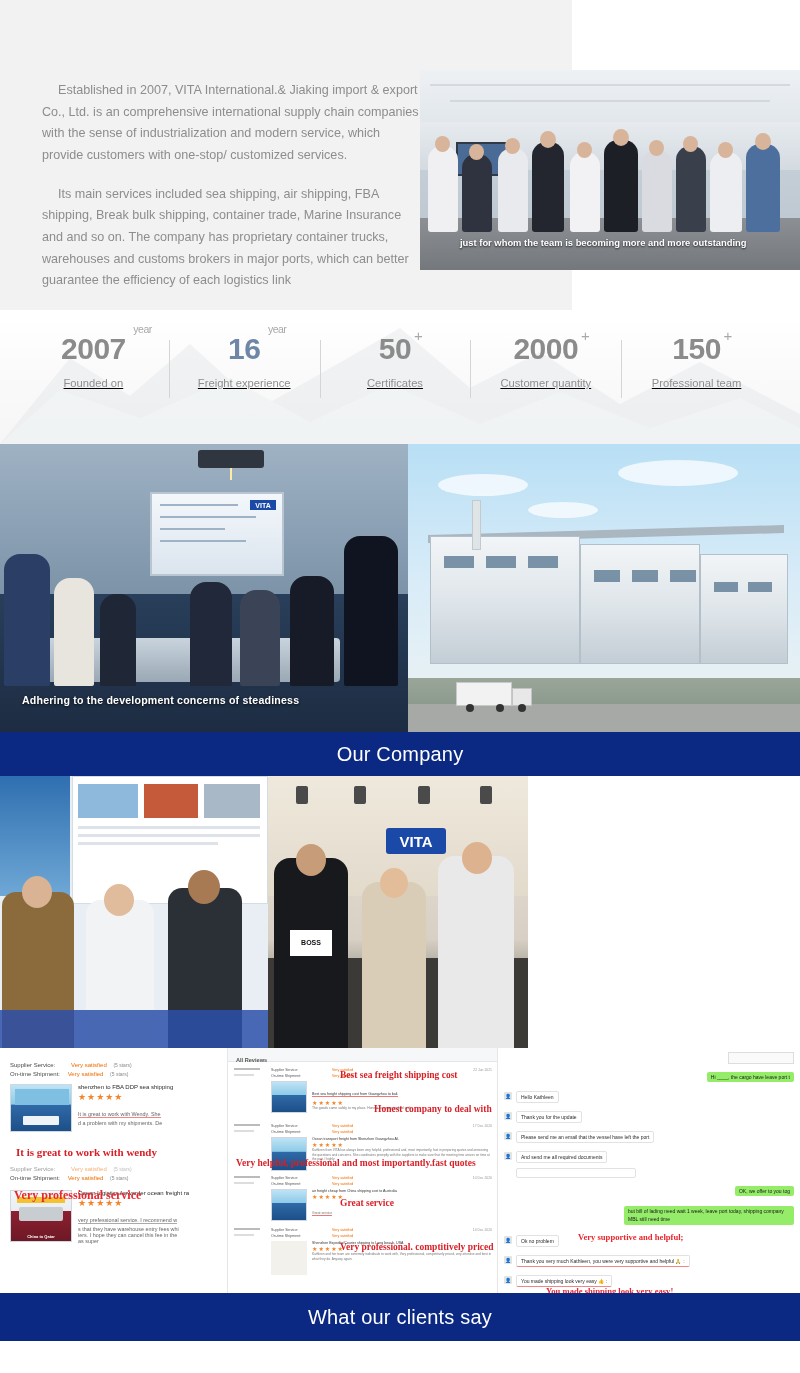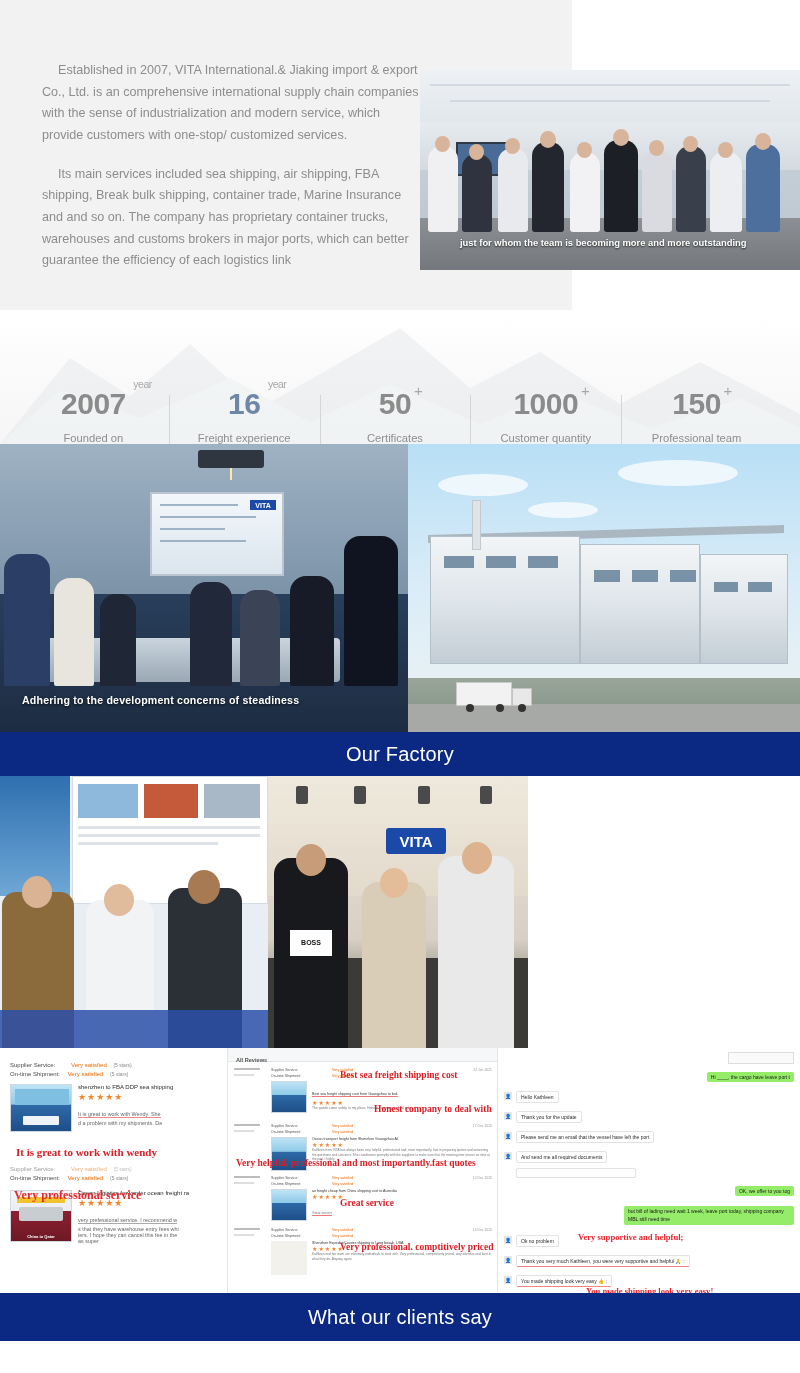--- a/index.html
+++ b/index.html
@@ -19,21 +19,21 @@
   .intro-bg-left {
     position: absolute; left: 0; top: 0; width: 572px; height: 310px;
     background: #f2f2f2;
   }
   .intro-inner { position: relative; padding: 44px 0 0 42px; width: 420px; }
   .intro-title {
     font-size: 19.5px; color: #6c6c6c; font-weight: 400;
     letter-spacing: .2px; white-space: nowrap;
   }
   .intro-p {
-    margin-top: 16px; font-size: 12.6px; line-height: 1.72;
+    margin-top: 36px; font-size: 12.6px; line-height: 1.72;
     color: #8d8d8d; text-indent: 16px; width: 378px;
   }
   .intro-p.second { margin-top: 17px; }
 
   .team-photo {
     position: absolute; left: 420px; top: 70px; width: 380px; height: 200px;
     overflow: hidden;
     background: linear-gradient(#cfd8e0 0%, #b9c4ce 100%);
   }
   .tp-ceiling {
@@ -67,21 +67,21 @@
 
   
   .stats {
     position: relative; width: 800px; height: 126px;
     background: linear-gradient(#ffffff 0%, #fafafa 45%, #f6f6f6 100%);
     overflow: hidden;
   }
   .mountain { position: absolute; left:0; top:0; width:800px; height:126px; opacity:.55; }
   .stats-row {
     position: relative; display: flex; height: 100%;
-    align-items: flex-end; padding: 8px 28px 0 18px;
+    align-items: flex-start; padding: 8px 28px 0 18px; text-decoration: underline;
   }
   .stat {
     flex: 1; position: relative; text-align: center;
     padding-top: 8px;
   }
   .stat + .stat::before {
     content: ""; position: absolute; left: 0; top: 14px;
     width: 1px; height: 58px; background: #d5d5d5;
   }
   .stat-num {
@@ -268,21 +268,21 @@
       <div class="stat">
         <div class="stat-num">
           <span>50</span>
           <span class="stat-sup plus">+</span>
         </div>
         <div class="stat-label">Certificates</div>
       </div>
 
       <div class="stat">
         <div class="stat-num">
-          <span>1000</span>
+          <span>2000</span>
           <span class="stat-sup plus">+</span>
         </div>
         <div class="stat-label">Customer quantity</div>
       </div>
 
       <div class="stat">
         <div class="stat-num">
           <span>150</span>
           <span class="stat-sup plus">+</span>
         </div>
@@ -341,21 +341,21 @@
 
       <div class="f-truck-body" style="left:48px;bottom:26px;width:56px;height:24px;"></div>
       <div class="f-truck-cab" style="left:104px;bottom:26px;width:20px;height:18px;"></div>
       <div class="f-wheel" style="left:58px;bottom:20px;"></div>
       <div class="f-wheel" style="left:88px;bottom:20px;"></div>
       <div class="f-wheel" style="left:110px;bottom:20px;"></div>
     </div>
   </section>
 
   <div class="banner-row">
-    <div class="banner banner-half">Our Factory</div>
+    <div class="banner banner-half">Our Company</div>
   </div>
 
   <section class="row-cust">
 
     <div class="cust1">
       <div class="poster-blue" style="left:0;top:0;width:70px;height:120px;"></div>
       <div class="poster" style="left:72px;top:0;width:196px;height:128px;"></div>
       <div style="position:absolute;left:78px;top:8px;width:60px;height:34px;background:#8fb9dc;"></div>
       <div style="position:absolute;left:144px;top:8px;width:54px;height:34px;background:#c45a3a;"></div>
       <div style="position:absolute;left:204px;top:8px;width:56px;height:34px;background:#a8b8c6;"></div>
@@ -601,19 +601,19 @@
       <div class="chat-av" style="left:6px;top:188px;">👤</div>
       <div class="chat-bubble-in" style="left:18px;top:187px;">Ok no problem</div>
 
       <div class="chat-av" style="left:6px;top:208px;">👤</div>
       <div class="chat-bubble-in" style="left:18px;top:207px;border-bottom:1px solid #e88;">Thank you very much Kathleen, you were very supportive and helpful 🙏 :</div>
 
       <div class="chat-av" style="left:6px;top:228px;">👤</div>
       <div class="chat-bubble-in" style="left:18px;top:227px;border-bottom:1px solid #e88;">You made shipping look very easy 👍 :</div>
 
       <div class="annot annot-red" style="position:absolute;left:80px;top:184px;font-size:8.6px;">Very  supportive and helpful;</div>
-      <div class="annot annot-red" style="position:absolute;left:48px;top:238px;font-size:8.6px;margin-left:40px;">You made shipping look very easy!</div>
+      <div class="annot annot-red" style="position:absolute;left:48px;top:238px;font-size:8.6px;">You made shipping look very easy!</div>
     </div>
   </section>
 
   <div class="banner bottom-banner">What our clients say</div>
 
 </div>
 
 </body></html>

